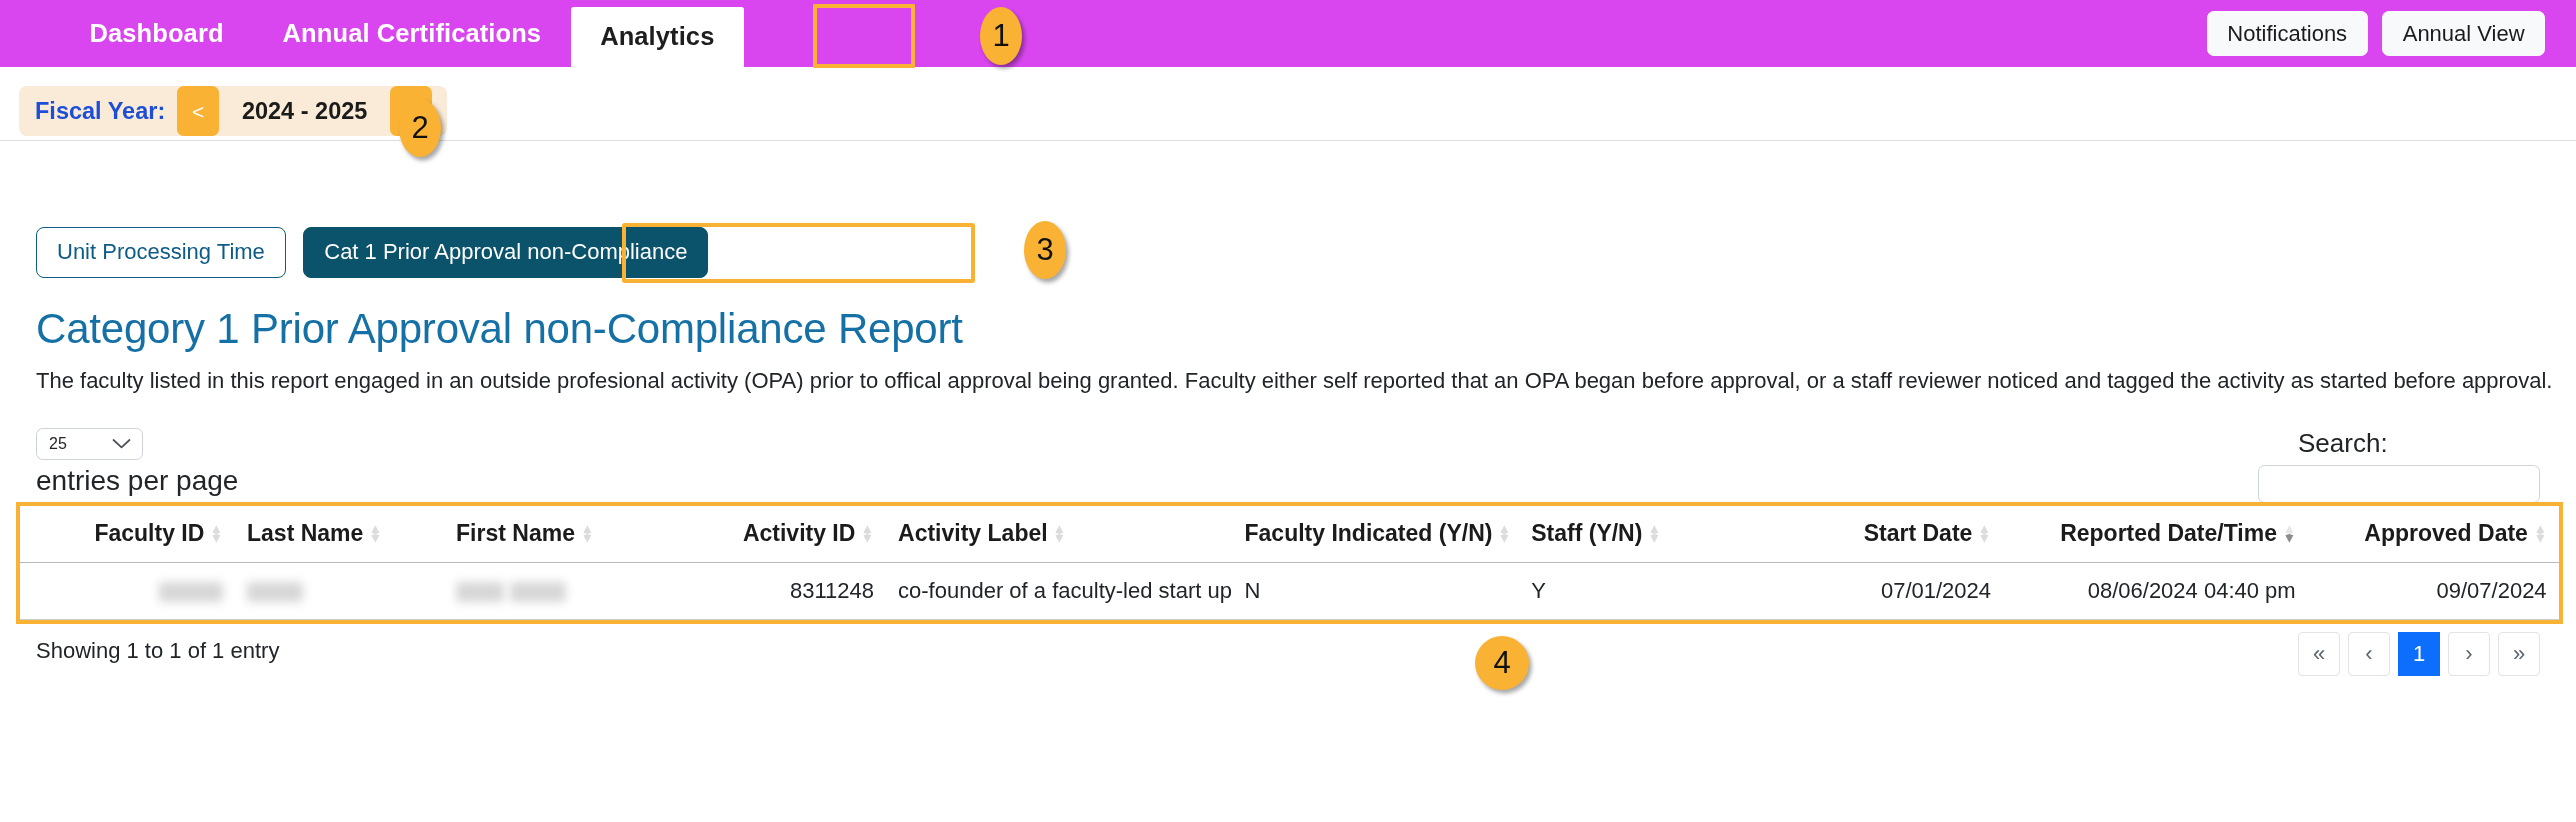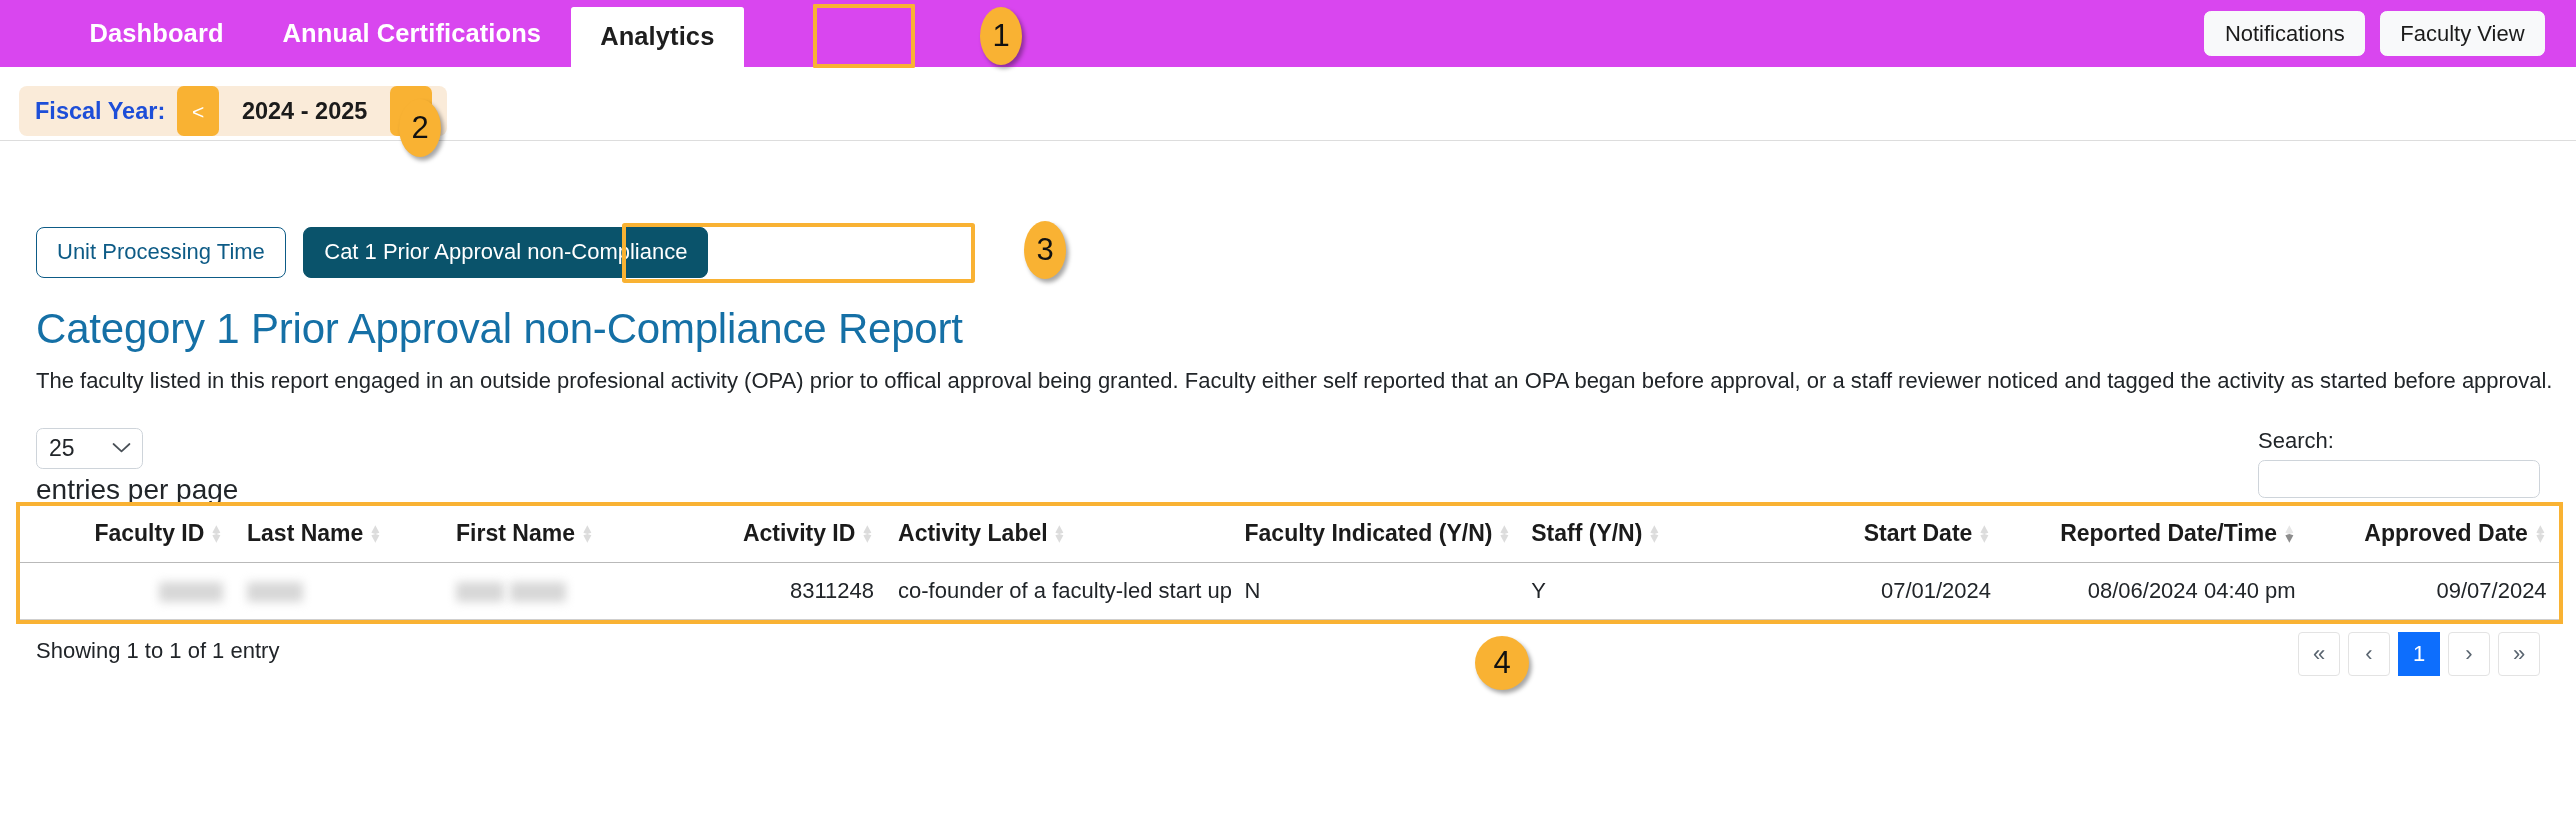--- a/index.html
+++ b/index.html
@@ -171,21 +171,21 @@
     position: relative;
     margin-top: 34px;
     height: 74px;
   }
   .entries-box { position: absolute; left: 36px; top: 0; }
   .entries-select {
     appearance: none; -webkit-appearance: none;
     background: #ffffff;
     border: 0.7px solid #ced4da;
     border-radius: 6.7px;
-    font-size: 23px;
+    font-size: 16px;
     font-family: "Liberation Sans", sans-serif;
     color: #212529;
     padding: 6.7px 36px 6.7px 12px;
     width: 107px;
     cursor: pointer;
   }
   .entries-wrap { position: relative; display: inline-block; }
   .entries-chev {
     position: absolute; right: 12px; top: 50%;
     transform: translateY(-50%);
@@ -197,21 +197,21 @@
     display: block;
     margin-top: 5.4px;
     font-size: 28px;
     color: #212529;
   }
   .search-box {
     position: absolute; right: 36px; top: 0;
     width: 282px;
     text-align: left;
   }
-  .search-label { font-size: 22px; color: #212529; display: block; }
+  .search-label { font-size: 26px; color: #212529; display: block; margin-left: 40px; }
   .search-input {
     margin-top: 6.7px;
     width: 282px;
     height: 38px;
     border: 0.7px solid #ced4da;
     border-radius: 6.7px;
     background: #ffffff;
     font-size: 20px;
     font-family: "Liberation Sans", sans-serif;
     padding: 0 9.4px;
@@ -336,21 +336,21 @@
 <body>
 
 <div class="navbar">
   <div class="nav-left">
     <a class="nav-item">Dashboard</a>
     <a class="nav-item">Annual Certifications</a>
     <a class="nav-item active">Analytics</a>
   </div>
   <div class="nav-right">
     <button class="nav-btn">Notifications</button>
-    <button class="nav-btn">Faculty View</button>
+    <button class="nav-btn">Annual View</button>
   </div>
 </div>
 
 <div class="fy-wrap">
   <div class="fy-bar">
     <span class="fy-label">Fiscal Year:</span>
     <button class="fy-arrow">&lt;</button>
     <span class="fy-value">2024 - 2025</span>
     <button class="fy-arrow">&gt;</button>
   </div>

